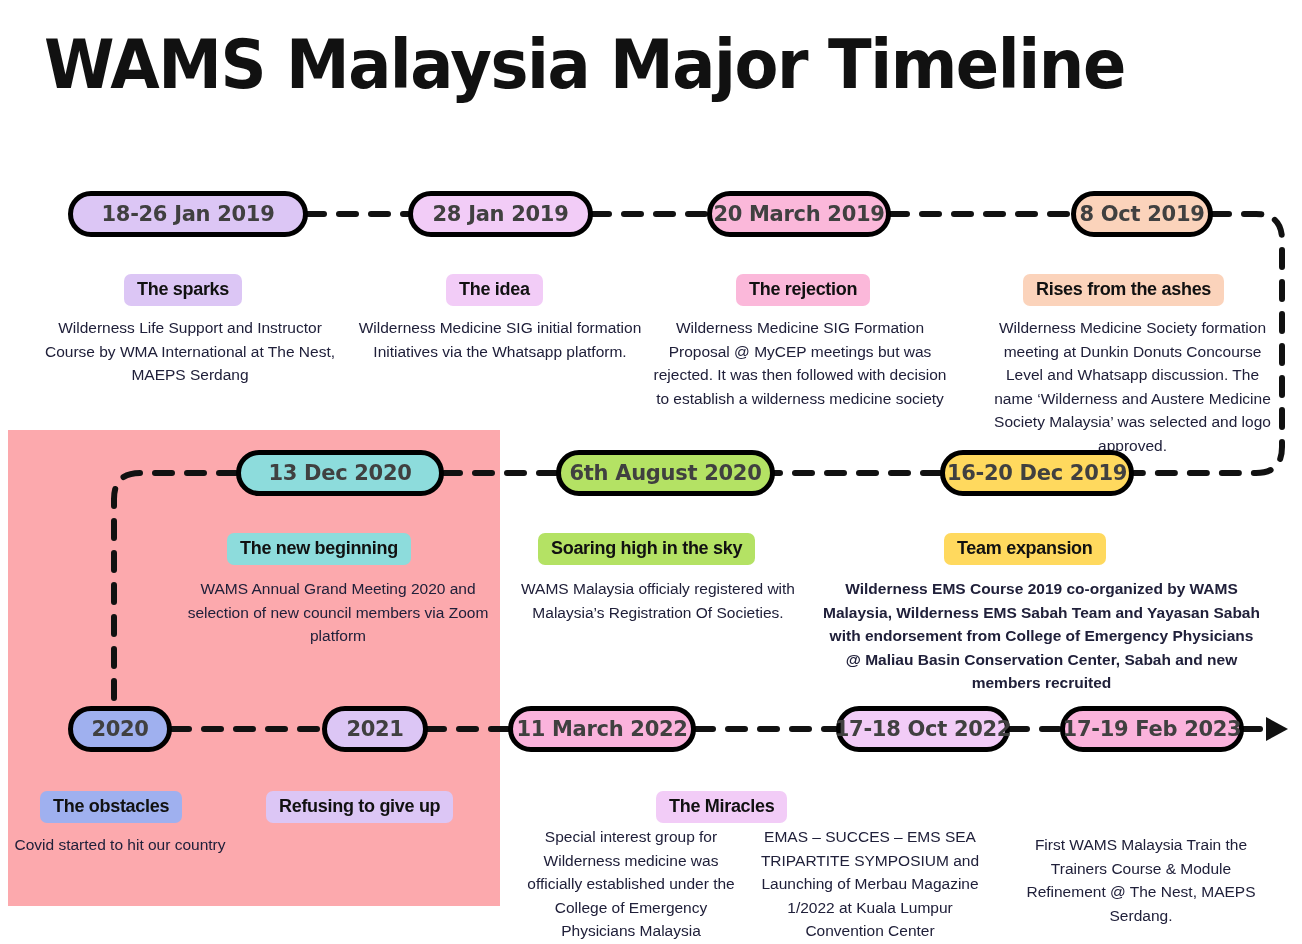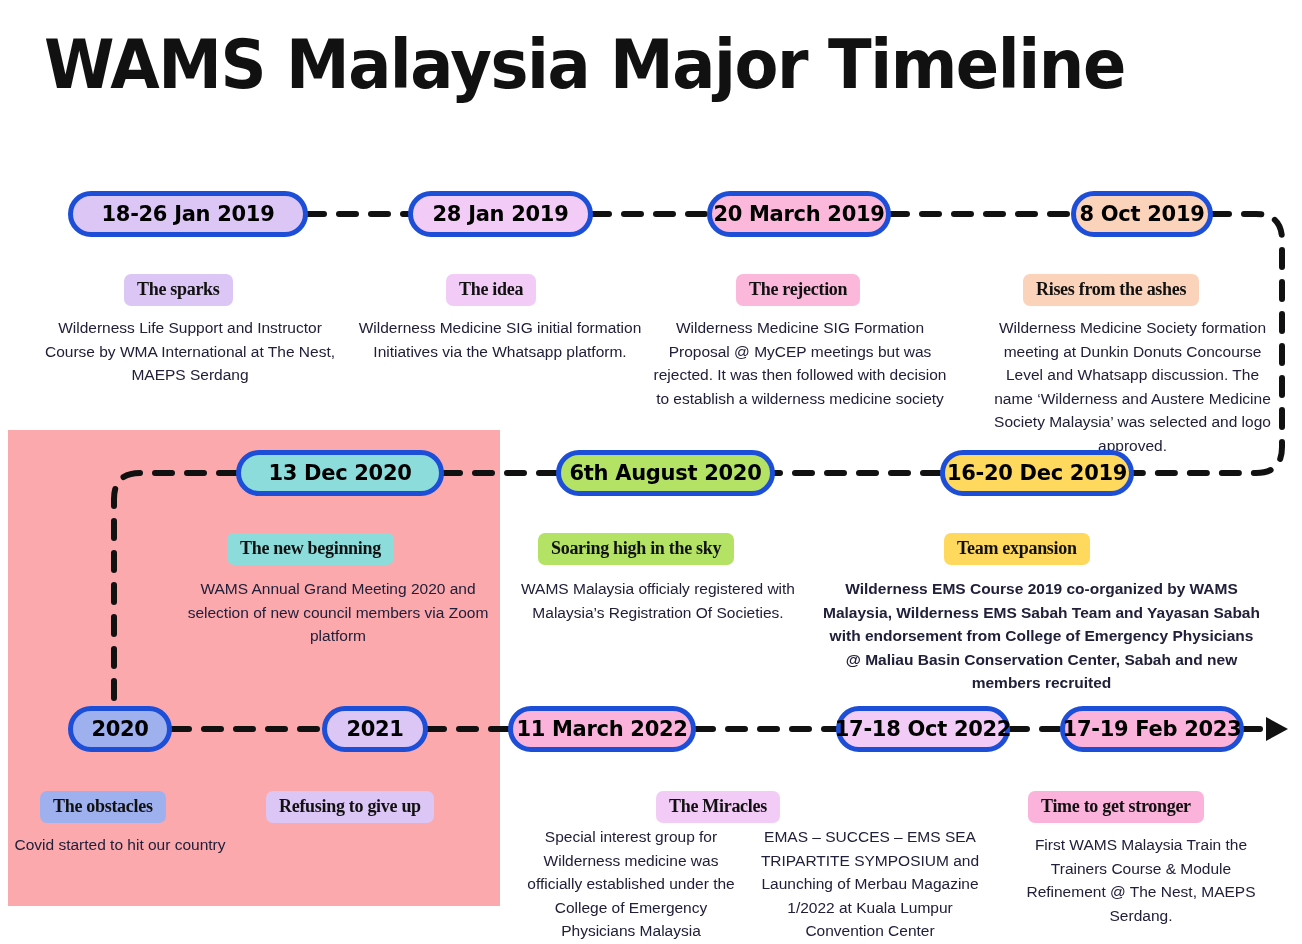--- a/index.html
+++ b/index.html
@@ -26,39 +26,39 @@
     width: 492px; height: 476px;
     background: #fca9ad;
   }
 
   
   #connectors { position: absolute; left: 0; top: 0; width: 1302px; height: 944px; }
 
   
   .node {
     position: absolute;
-    border: 5px solid #1d4ed8;
+    border: 5px solid #000000;
     border-radius: 999px;
     height: 46px;
     display: flex; align-items: center; justify-content: center;
     font-size: 21px; font-weight: bold;
-    color: #000000; white-space: nowrap;
+    color: #404040; white-space: nowrap;
     padding: 0 18px;
     font-family: "DejaVu Sans", sans-serif;
     letter-spacing: -0.3px;
   }
 
   
   .badge {
     position: absolute;
     border-radius: 7px;
     padding: 5px 13px 6px 13px;
     font-size: 18px; font-weight: bold;
     color: #111111; white-space: nowrap;
-    font-family: Liberation Serif, serif;
+    font-family: Liberation Sans, sans-serif;
     letter-spacing: -0.3px;
   }
 
   
   .desc {
     position: absolute;
     font-size: 15.5px;
     line-height: 1.52;
     color: #20203a;
     text-align: center;
@@ -158,16 +158,15 @@
 
   <div class="node" style="left: 836px; top: 693px; width: 174px; background: rgb(242, 204, 247);">
       <span>17-18 Oct 2022</span>
     </div>
   <div class="badge" style="left: 656px; top: 778px; background: rgb(242, 204, 247);"><span>The Miracles</span></div>
   <div class="desc" style="left:760px; top:812px; width:220px;">EMAS – SUCCES – EMS SEA TRIPARTITE SYMPOSIUM and Launching of Merbau Magazine 1/2022 at Kuala Lumpur Convention Center</div>
 
   <div class="node" style="left: 1060px; top: 693px; width: 184px; background: rgb(251, 179, 220);">
       <span>17-19 Feb 2023</span>
     </div>
-  <div class="badge" style="left: 1028px; top: 778px; background: rgb(251, 179, 220);"><span>Time to get stronger</span></div>
   <div class="desc" style="left:1020px; top:820px; width:242px;">First WAMS Malaysia Train the Trainers Course &amp; Module Refinement @ The Nest, MAEPS Serdang.</div>
 
 </div>
 
 </body></html>

